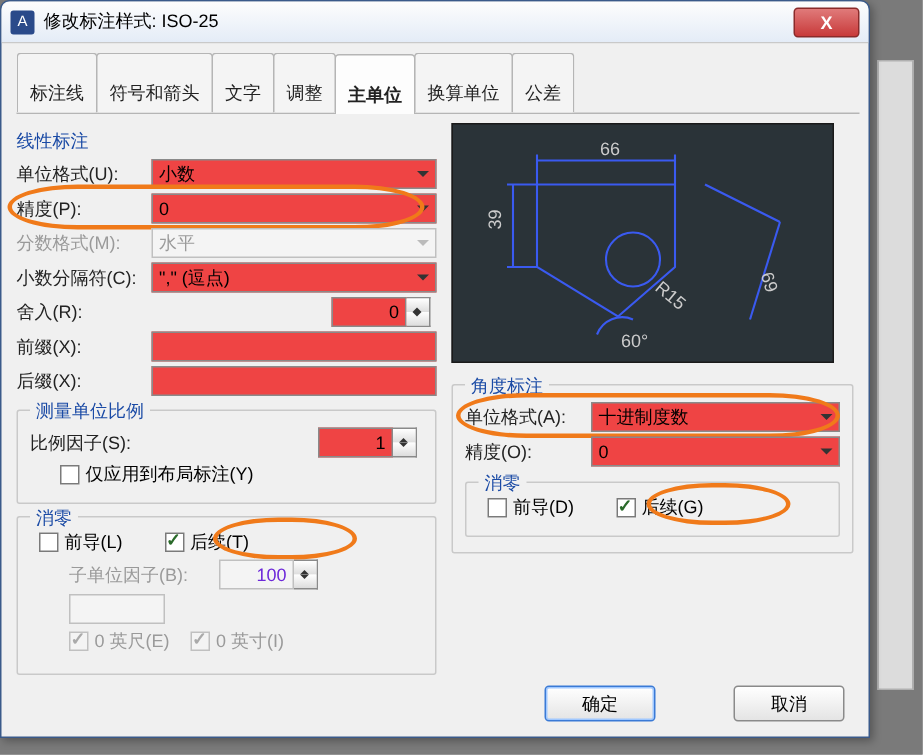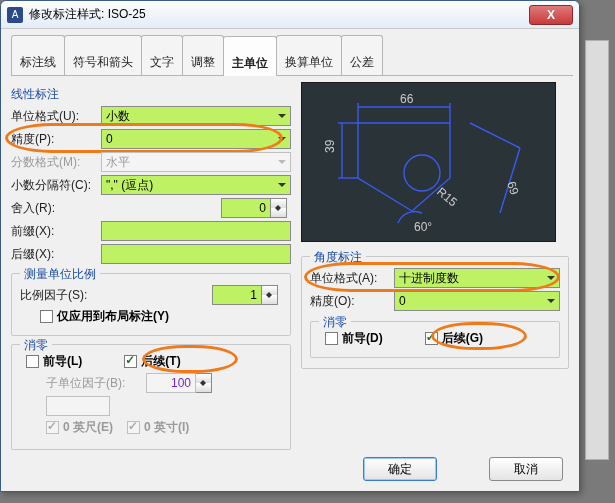--- a/index.html
+++ b/index.html
@@ -28,21 +28,21 @@
   .body { padding:6px 10px 10px 10px; display:flex; gap:10px; }
   .col { flex:1; }
   .left { width:280px; flex:none;}
   .right { flex:1; }
   .group { border:1px solid #c9c9c9; padding:8px 8px 10px 8px; margin-bottom:8px; position:relative; border-radius:2px;}
   .group > .gtitle { position:absolute; top:-8px; left:8px; background:#f0f0f0; padding:0 4px; color:#1a4aa5;}
   .row { display:flex; align-items:center; margin:3px 0; gap:4px; }
   .row label { width:86px; color:#222; }
   .row label.dim, .dim { color:#9a9a9a; }
   .select, .input {
-    height:20px; border:1px solid #8a8a8a; background:#bef264; padding:0 18px 0 4px; position:relative; line-height:18px;
+    height:20px; border:1px solid #8a8a8a; background:#ef4444; padding:0 18px 0 4px; position:relative; line-height:18px;
   }
   .select { min-width:140px;}
   .select::after {
     content:""; position:absolute; right:4px; top:7px; border:4px solid transparent; border-top-color:#333;
   }
   .select.dim { background:#f4f4f4; color:#9a9a9a; border-color:#c0c0c0;}
   .select.dim::after{ border-top-color:#bbb;}
   .input { min-width:140px;}
   .input.dim { background:#f4f4f4; color:#6d28d9; border-color:#c0c0c0;}
   .spin { width:70px; display:flex; }
@@ -61,23 +61,23 @@
   }
   .preview svg { position:absolute; left:0; top:0;}
   .circle-hl {
     position:absolute; border:3px solid #f07a1a; border-radius:50px/16px; pointer-events:none;
   }
   .btnbar { position:absolute; right:16px; bottom:10px; display:flex; gap:12px;}
   .btn { min-width:74px; height:24px; border:1px solid #8a8a8a; background:linear-gradient(#fff,#e4e4e4); border-radius:3px; display:flex;align-items:center;justify-content:center;margin-left:40px;}
   .btn.def { border:1px solid #3a7ad6; box-shadow:0 0 0 1px #a0c8ff inset;}
   .side-shadow { position:absolute; right:6px; top:40px; width:24px; height:420px; background:#dcdcdc; border:1px solid #b0b0b0;}
   .sub-row { display:flex; align-items:center; gap:14px; margin:3px 0;}
-  .chklbl { display:flex; align-items:center;font-weight:bold;}
+  .chklbl { display:flex; align-items:center;}
   .indent26 { margin-left:26px;}
-  .split-cb { display:flex; gap:42px; margin-left:6px;}
+  .split-cb { display:flex; gap:28px; margin-left:6px;}
 </style>
 </head>
 <body>
 
 <div class="outer">
 <div class="side-shadow"></div>
 <div class="win">
 
   <div class="titlebar">
     <div class="ticon">A</div>

